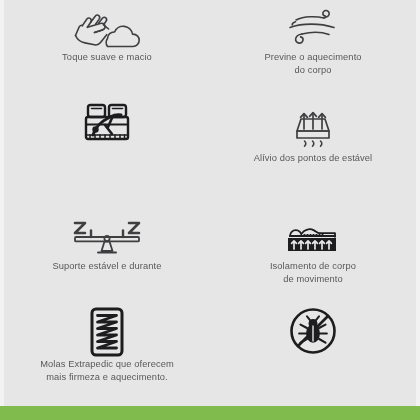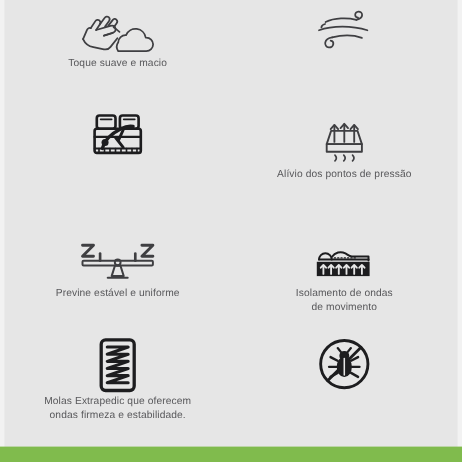--- a/index.html
+++ b/index.html
@@ -124,20 +124,22 @@
 
           <path d="M8 19.5 c12 -4.5 30 -4.5 44 0"></path>
 
           <path d="M20 26 c10 -2.5 20 -2 27 0.4"></path>
 
           <path d="M20 26 c-3.4 0.5 -5.8 2.3 -6.3 4.6 c-0.5 2.2 1 4.2 3.2 4.5 c2 0.3 3.8 -1 4.1 -2.9 c0.25 -1.6 -0.8 -3 -2.4 -3.3"></path>
 
           <path d="M13.5 13.8 c-2 0.6 -3.3 1.8 -3.3 3.1"></path>
         </svg>
       </div>
+      <div class="feature-caption">Previne o aquecimento
+do corpo</div>
     </div>
 
     <div class="feature-cell row-2 cell-left">
       <div class="feature-icon">
         <svg width="52" height="48" viewBox="0 0 52 48" fill="none" stroke="#1d1d1f" stroke-width="2.4" stroke-linecap="round" stroke-linejoin="round">
 
           <rect x="7" y="4" width="17" height="12" rx="2.5"></rect>
           <rect x="28" y="4" width="17" height="12" rx="2.5"></rect>
 
           <path d="M10.5 7.5 h10" stroke-width="1.6"></path>
@@ -171,21 +173,21 @@
           <path d="M28 26 v-16"></path>
           <path d="M24.6 13.4 l3.4 -3.8 l3.4 3.8"></path>
           <path d="M37 26 v-15"></path>
           <path d="M33.6 14.4 l3.4 -3.8 l3.4 3.8"></path>
 
           <path d="M19.5 38 c1.6 1.6 1.6 3.6 0 5.2" stroke-width="1.5"></path>
           <path d="M27.5 38 c1.6 1.6 1.6 3.6 0 5.2" stroke-width="1.5"></path>
           <path d="M35.5 38 c1.6 1.6 1.6 3.6 0 5.2" stroke-width="1.5"></path>
         </svg>
       </div>
-      <div class="feature-caption">Alívio dos pontos de pressão</div>
+      <div class="feature-caption">Alívio dos pontos de estável</div>
     </div>
 
     <div class="feature-cell row-3 cell-left">
       <div class="feature-icon">
         <svg width="80" height="40" viewBox="0 0 80 40" fill="none" stroke="#3f3f42" stroke-width="1.8" stroke-linecap="round" stroke-linejoin="round">
 
           <path d="M8 6 h10 l-10 10 h10" stroke-width="2.6"></path>
 
           <path d="M62 6 h10 l-10 10 h10" stroke-width="2.6"></path>
 
@@ -194,21 +196,21 @@
           <path d="M24 13.5 v6.5" stroke-width="2.4"></path>
 
           <path d="M56 13.5 v6.5" stroke-width="2.4"></path>
 
           <path d="M34.5 34 l3 -9.5 h5 l3 9.5 z"></path>
           <circle cx="40" cy="21.5" r="2.6"></circle>
 
           <path d="M31 35.5 h18" stroke-width="2"></path>
         </svg>
       </div>
-      <div class="feature-caption">Previne estável e uniforme</div>
+      <div class="feature-caption">Suporte estável e durante</div>
     </div>
 
     <div class="feature-cell row-3 cell-right">
       <div class="feature-icon">
         <svg width="62" height="40" viewBox="0 0 62 40" fill="none" stroke="#1d1d1f" stroke-width="1.8" stroke-linecap="round" stroke-linejoin="round">
 
           <path d="M8 19 c0 -3.2 2.6 -5.8 5.8 -5.8 c3.2 0 5.8 2.6 5.8 5.8"></path>
           <path d="M19.6 16.6 c3 -4.2 8 -5.6 12.4 -3.2 c2.2 1.2 3.6 2.8 6 2.8 h15 v3.6"></path>
           <path d="M8 19 h45"></path>
 
@@ -219,35 +221,35 @@
           <g stroke="#e6e6e6" stroke-width="1.7">
             <path d="M12 32 v-8 M9.6 26.4 l2.4 -2.6 l2.4 2.6"></path>
             <path d="M19 32 v-8 M16.6 26.4 l2.4 -2.6 l2.4 2.6"></path>
             <path d="M26 32 v-8 M23.6 26.4 l2.4 -2.6 l2.4 2.6"></path>
             <path d="M33 32 v-8 M30.6 26.4 l2.4 -2.6 l2.4 2.6"></path>
             <path d="M40 32 v-8 M37.6 26.4 l2.4 -2.6 l2.4 2.6"></path>
             <path d="M47 32 v-8 M44.6 26.4 l2.4 -2.6 l2.4 2.6"></path>
           </g>
         </svg>
       </div>
-      <div class="feature-caption">Isolamento de ondas
+      <div class="feature-caption">Isolamento de corpo
 de movimento</div>
     </div>
 
     <div class="feature-cell row-4 cell-left">
       <div class="feature-icon">
         <svg width="46" height="52" viewBox="0 0 46 52" fill="none" stroke="#1d1d1f" stroke-width="3" stroke-linecap="round" stroke-linejoin="round">
 
           <rect x="8" y="3" width="30" height="46" rx="4"></rect>
 
           <path d="M13.5 9.5 h19 l-19 6.5 h19 l-19 6.5 h19 l-19 6.5 h19 l-19 6.5 h19 l-19 6.5 h19" stroke-width="2.8"></path>
         </svg>
       </div>
       <div class="feature-caption">Molas Extrapedic que oferecem
-ondas firmeza e estabilidade.</div>
+mais firmeza e aquecimento.</div>
     </div>
 
     <div class="feature-cell row-4 cell-right">
       <div class="feature-icon">
         <svg width="50" height="50" viewBox="0 0 50 50" fill="none" stroke="#1d1d1f" stroke-width="2.6" stroke-linecap="round" stroke-linejoin="round">
 
           <circle cx="25" cy="25" r="21.5"></circle>
 
           <path d="M10 40 L40 10"></path>
 

